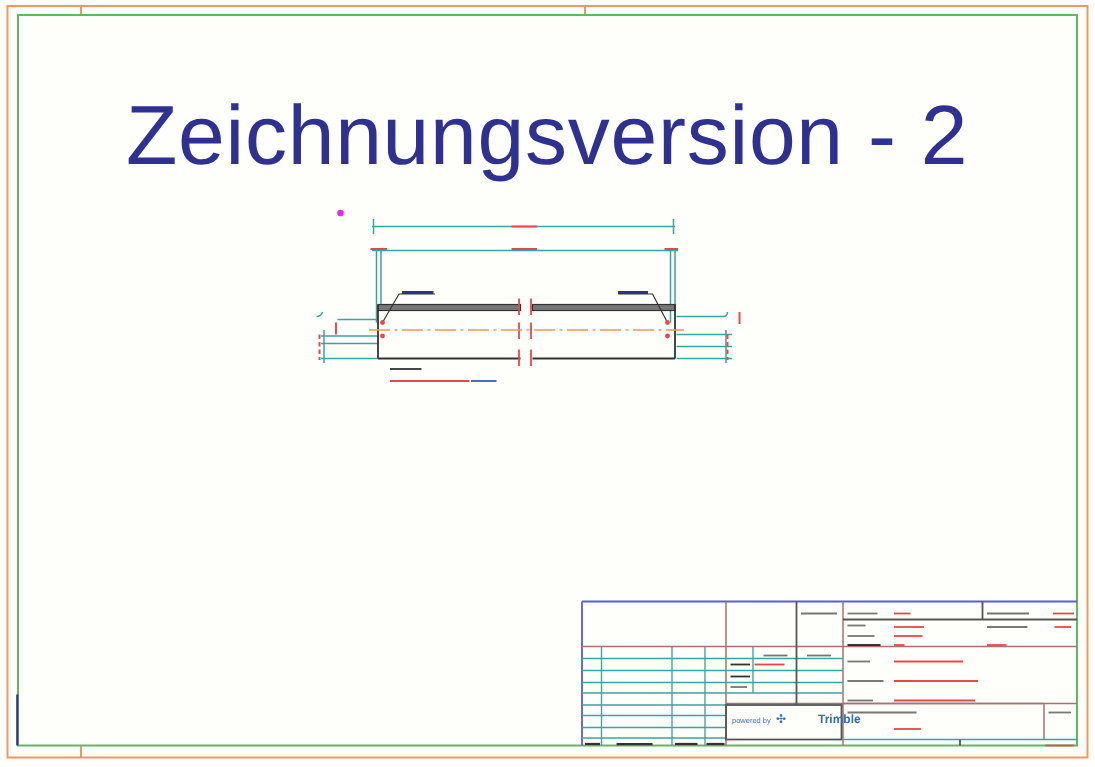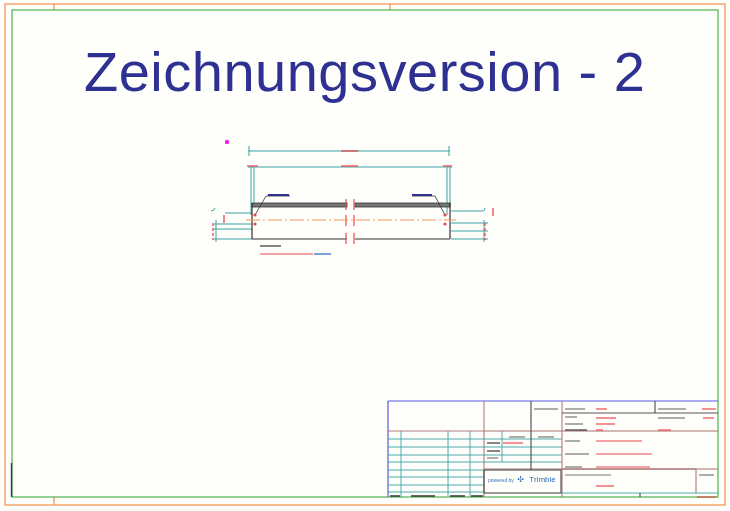--- a/index.html
+++ b/index.html
@@ -1,29 +1,29 @@
 <!DOCTYPE html>
 <html><head>
   <meta charset="utf-8">
   <style>
     html, body { margin: 0; padding: 0; background: #fefefa; }
     body { width: 730px; height: 511px; overflow: hidden; position: relative; font-family: "Liberation Sans", sans-serif; }
     #sheet { position: absolute; left: 0; top: 0; width: 730px; height: 511px; }
     .title-text {
-      position: absolute; left: 84px; top: 40px;
+      position: absolute; left: 84px; top: 58px;
       font-family: "Liberation Sans", sans-serif;
       font-size: 56px; line-height: 64px;
       color: #2e3192; letter-spacing: 0.5px; white-space: nowrap;
     }
     .brand {
       position: absolute; left: 488px; top: 475px;
       font-family: "Liberation Sans", sans-serif;
       font-size: 5px; color: #3b6fb6; white-space: nowrap;
     }
-    .brand-logo { font-size: 8px; font-weight: normal; color: #2f6db5; margin-left: 4px; }
+    .brand-logo { font-size: 8px; font-weight: bold; color: #2f6db5; margin-left: 20px; }
     .brand-logo-icon { font-size: 8px; color: #2f6db5; margin-left: 2px; }
   </style>
 </head>
 <body>
 
 <svg id="sheet" viewBox="0 0 730 511" xmlns="http://www.w3.org/2000/svg">
 
   <g stroke="#f4955a" stroke-width="1.3" fill="none">
     <rect x="5" y="4" width="720" height="501"></rect>
     <line x1="54" y1="4" x2="54" y2="10"></line>

